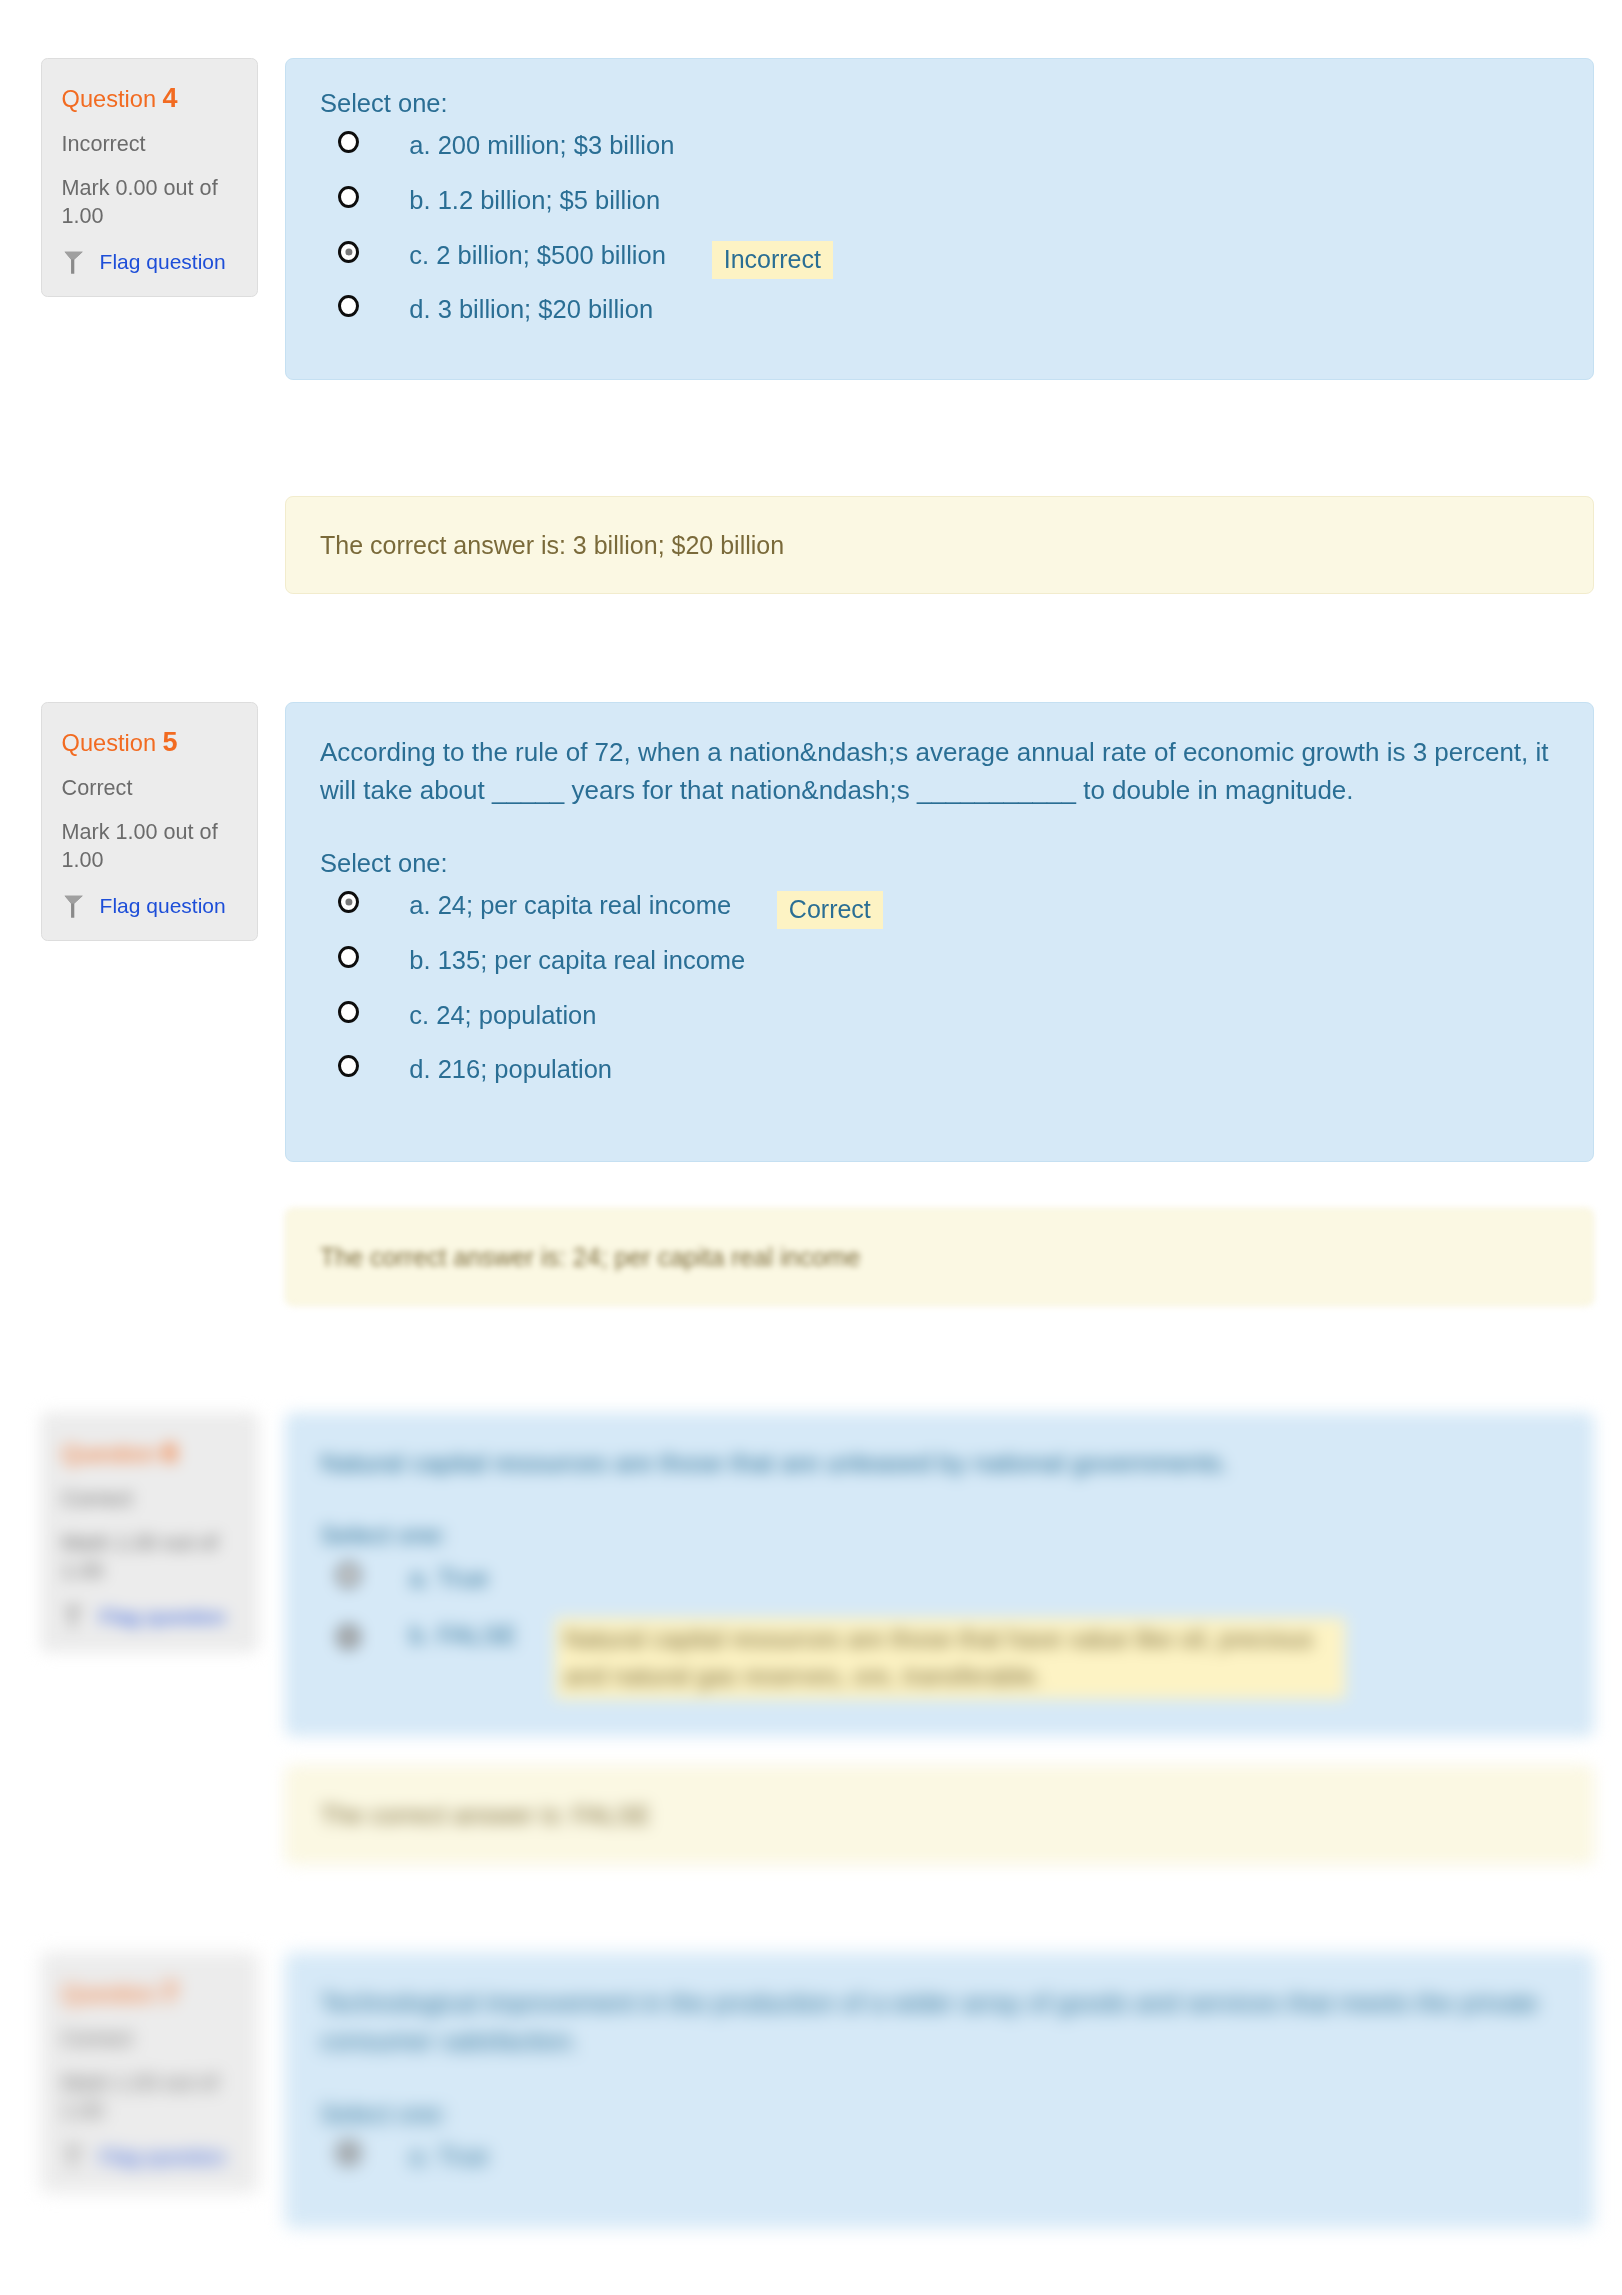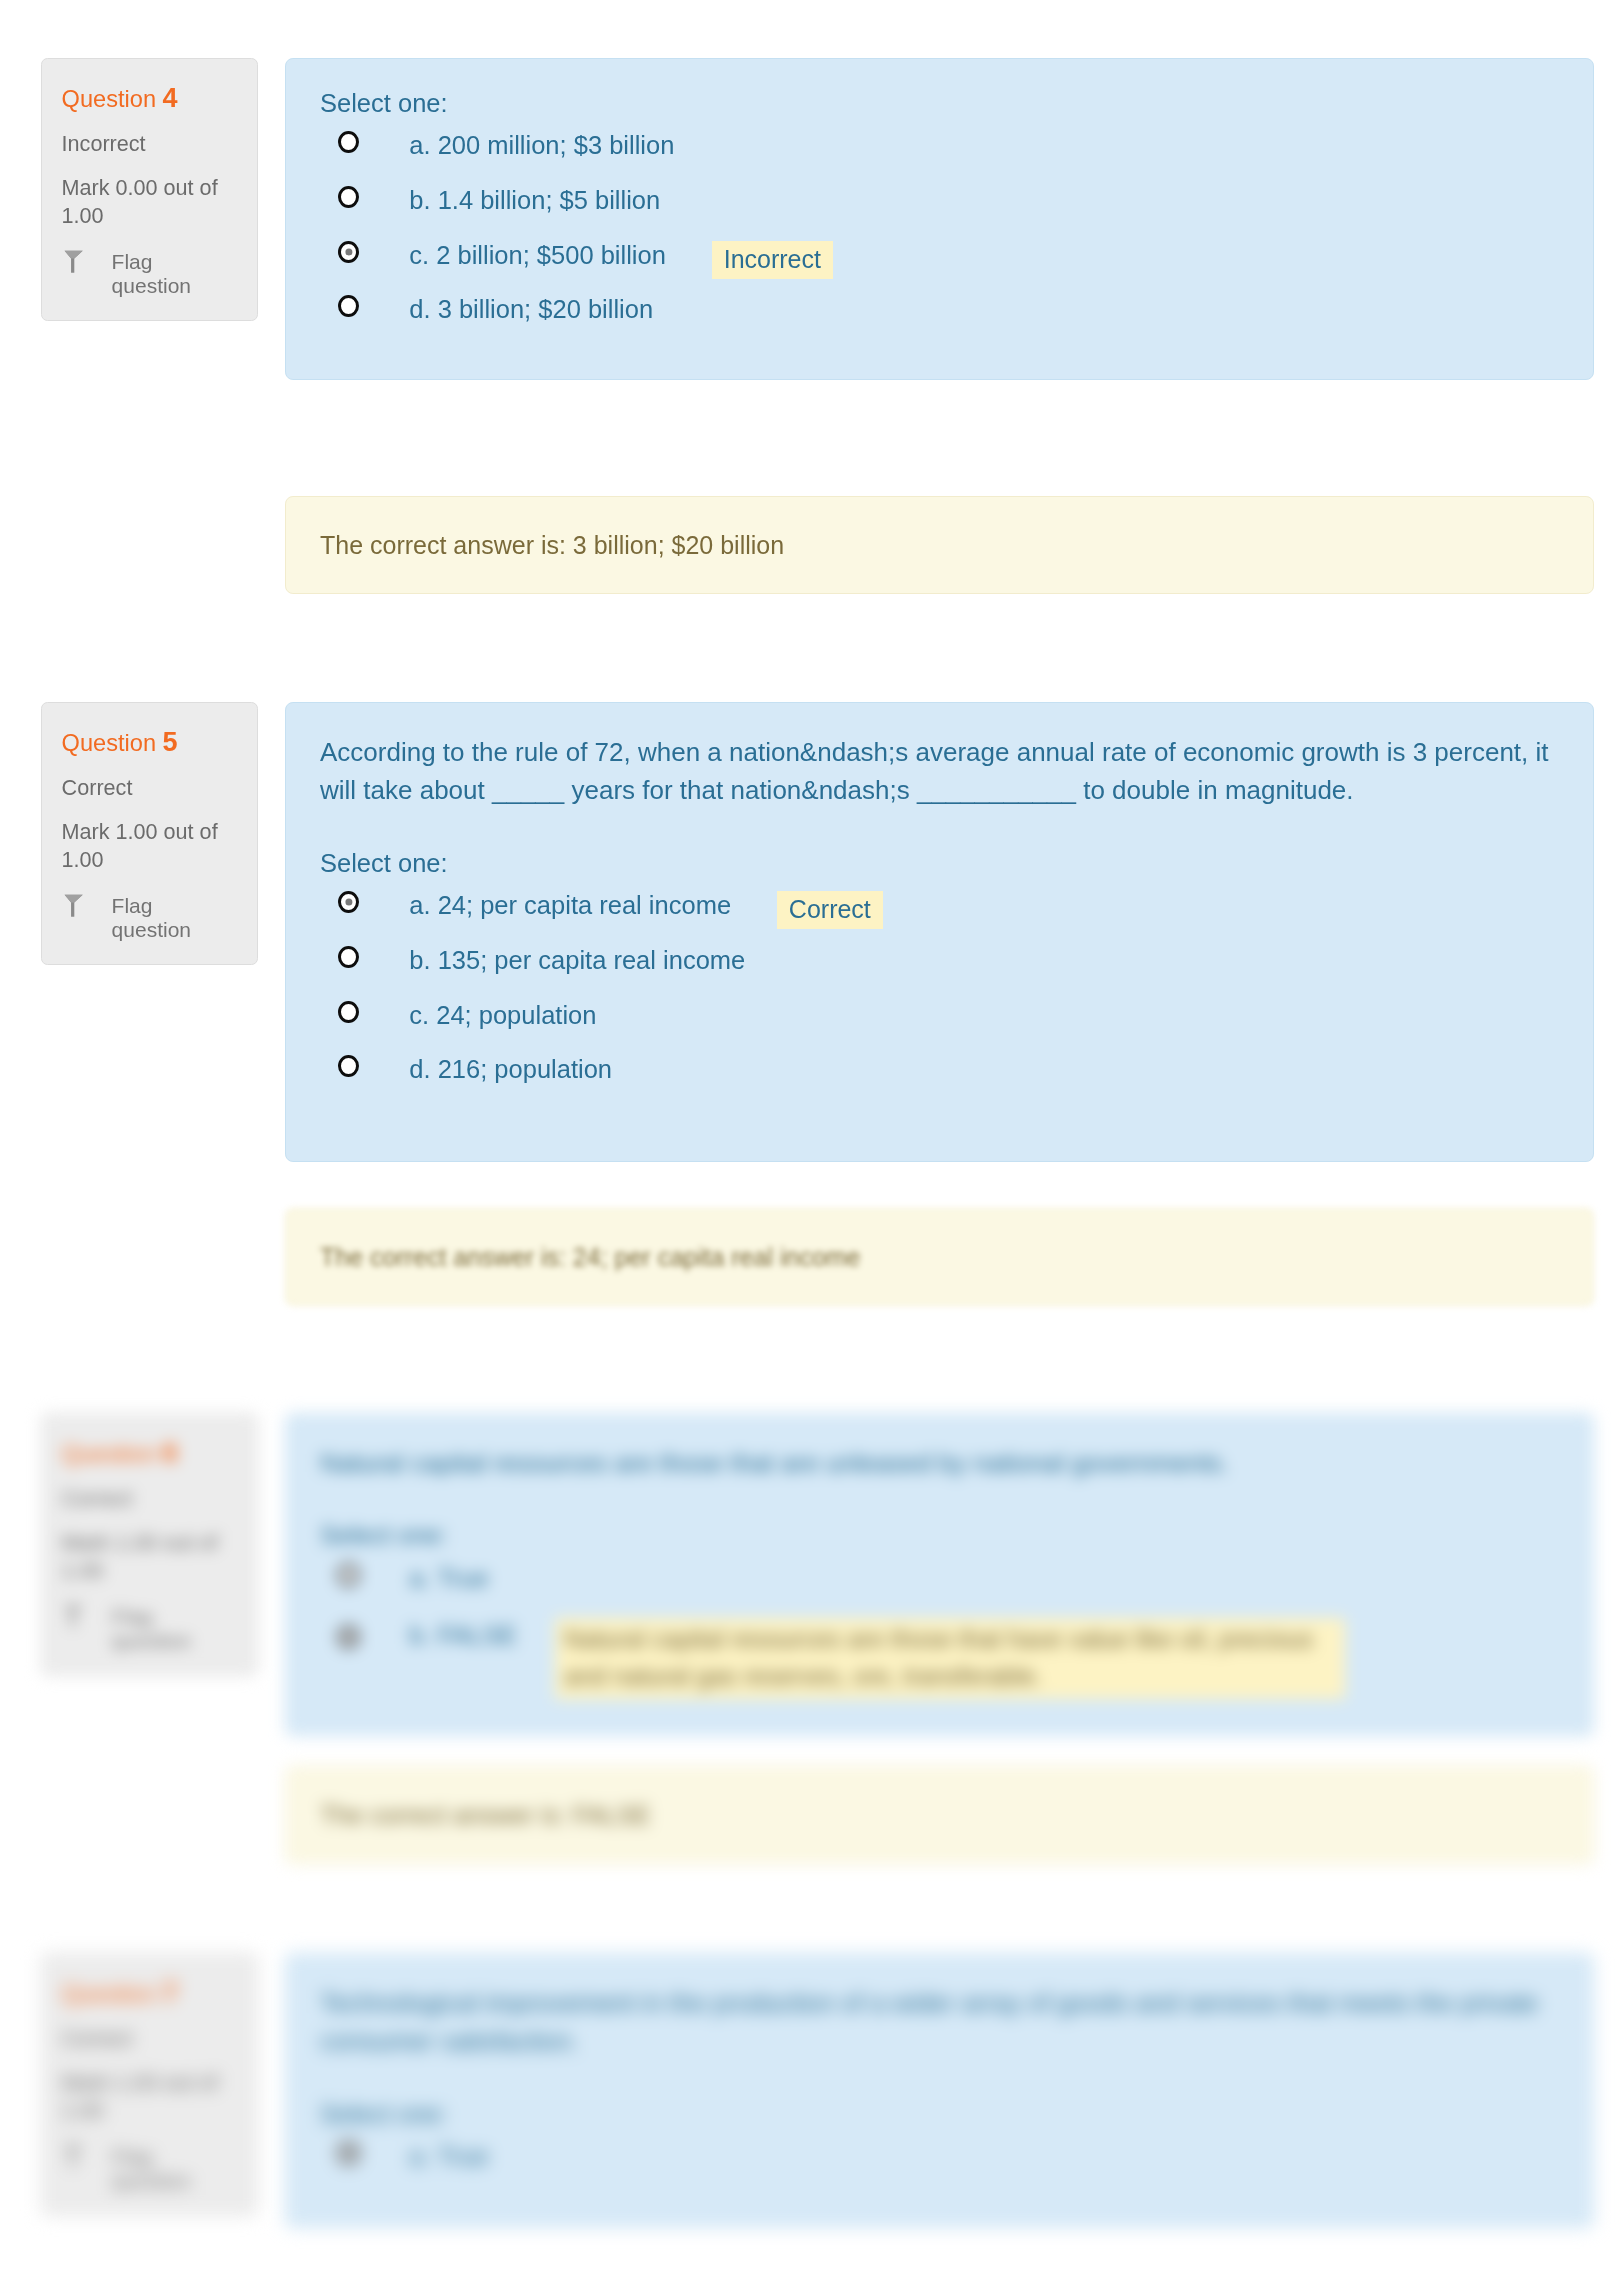--- a/index.html
+++ b/index.html
@@ -63,24 +63,24 @@
 
   .qinfo-mark {
     font-size: 21.6px;
     color: #6b6b6b;
     line-height: 1.32;
     margin-bottom: 19.6px;
   }
 
   .qinfo-flag {
     display: flex;
-    align-items: flex-start;
-    gap: 28px;
+    align-items: flex-end;
+    gap: 16px;
     font-size: 21px;
-    color: #737373;
+    color: #1d4ed8;
   }
   .flag-icon {
     width: 22px;
     height: 23.6px;
     display: inline-block;
     flex: none;
   }
 
   
   .qcontent {
@@ -216,21 +216,21 @@
 
     <div class="qcontent">
       <div class="select-one">Select one:</div>
       <ul class="answers">
         <li class="answer-row">
           <span class="radio"></span>
           <span class="answer-label">a. 200 million; $3 billion</span>
         </li>
         <li class="answer-row">
           <span class="radio"></span>
-          <span class="answer-label">b. 1.4 billion; $5 billion</span>
+          <span class="answer-label">b. 1.2 billion; $5 billion</span>
         </li>
         <li class="answer-row">
           <span class="radio checked"></span>
           <span class="answer-label">c. 2 billion; $500 billion</span>
           <span class="answer-badge">Incorrect</span>
         </li>
         <li class="answer-row">
           <span class="radio"></span>
           <span class="answer-label">d. 3 billion; $20 billion</span>
         </li>

